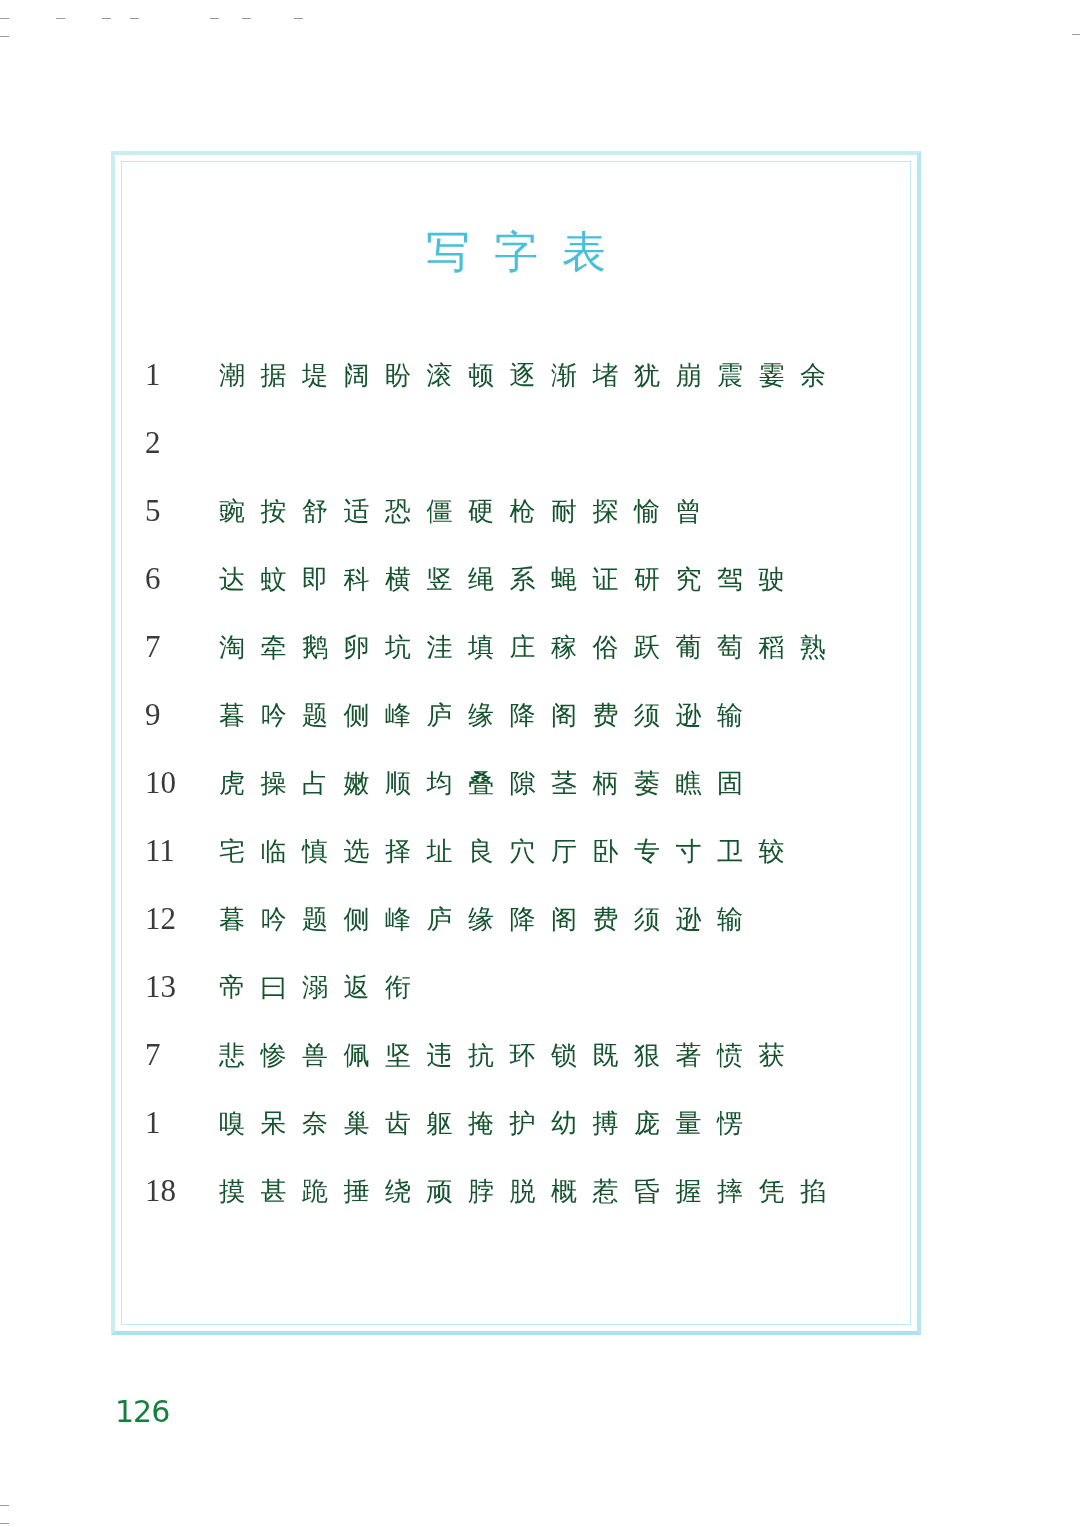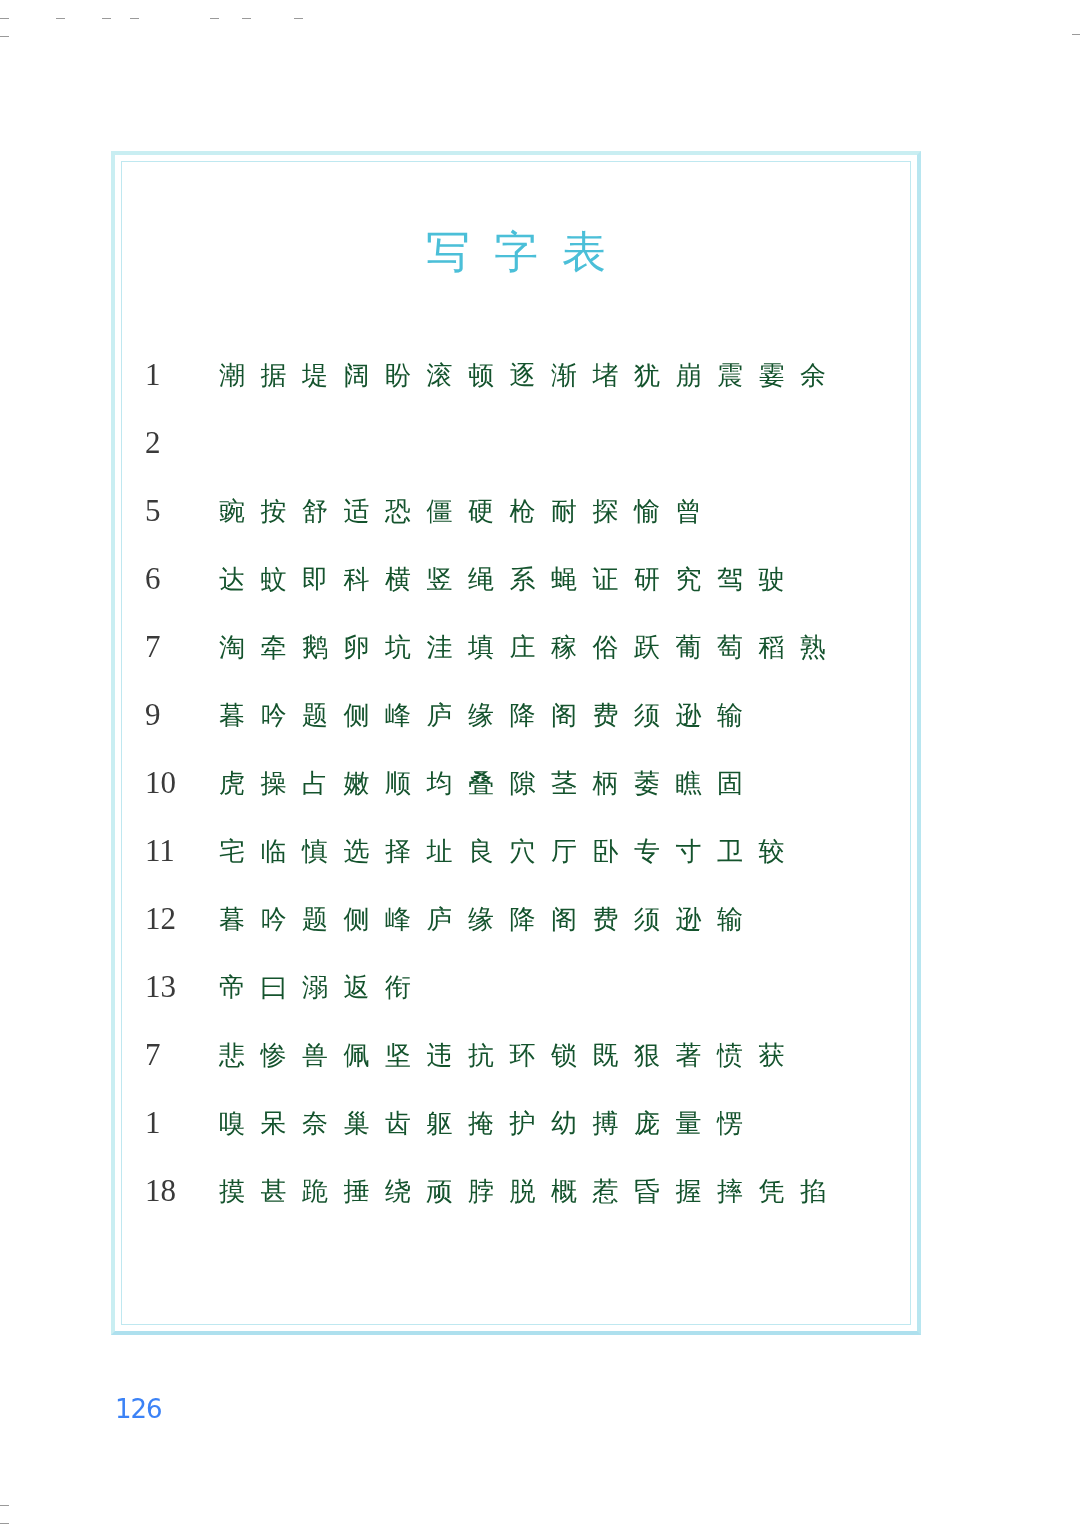--- a/index.html
+++ b/index.html
@@ -82,23 +82,23 @@
       font-size: 26px;
       letter-spacing: 15.5px;
       color: #14532d;
       white-space: nowrap;
       font-family: Liberation Sans, sans-serif;
     }
     .page-number {
       position: absolute;
       left: 115px;
       top: 1394px;
-      font-size: 26px;
+      font-size: 30px;
       font-family: "DejaVu Sans", "Liberation Sans", sans-serif;
-      color: #3b82f6;
+      color: #15803d;
       letter-spacing: -1px;
     }
   </style>
 </head>
 <body>
 
 <div class="crop-marks-top">
   <span class="crop-mark" style="left:0;top:0"></span>
   <span class="crop-mark" style="left:56px;top:0"></span>
   <span class="crop-mark" style="left:102px;top:0"></span>

